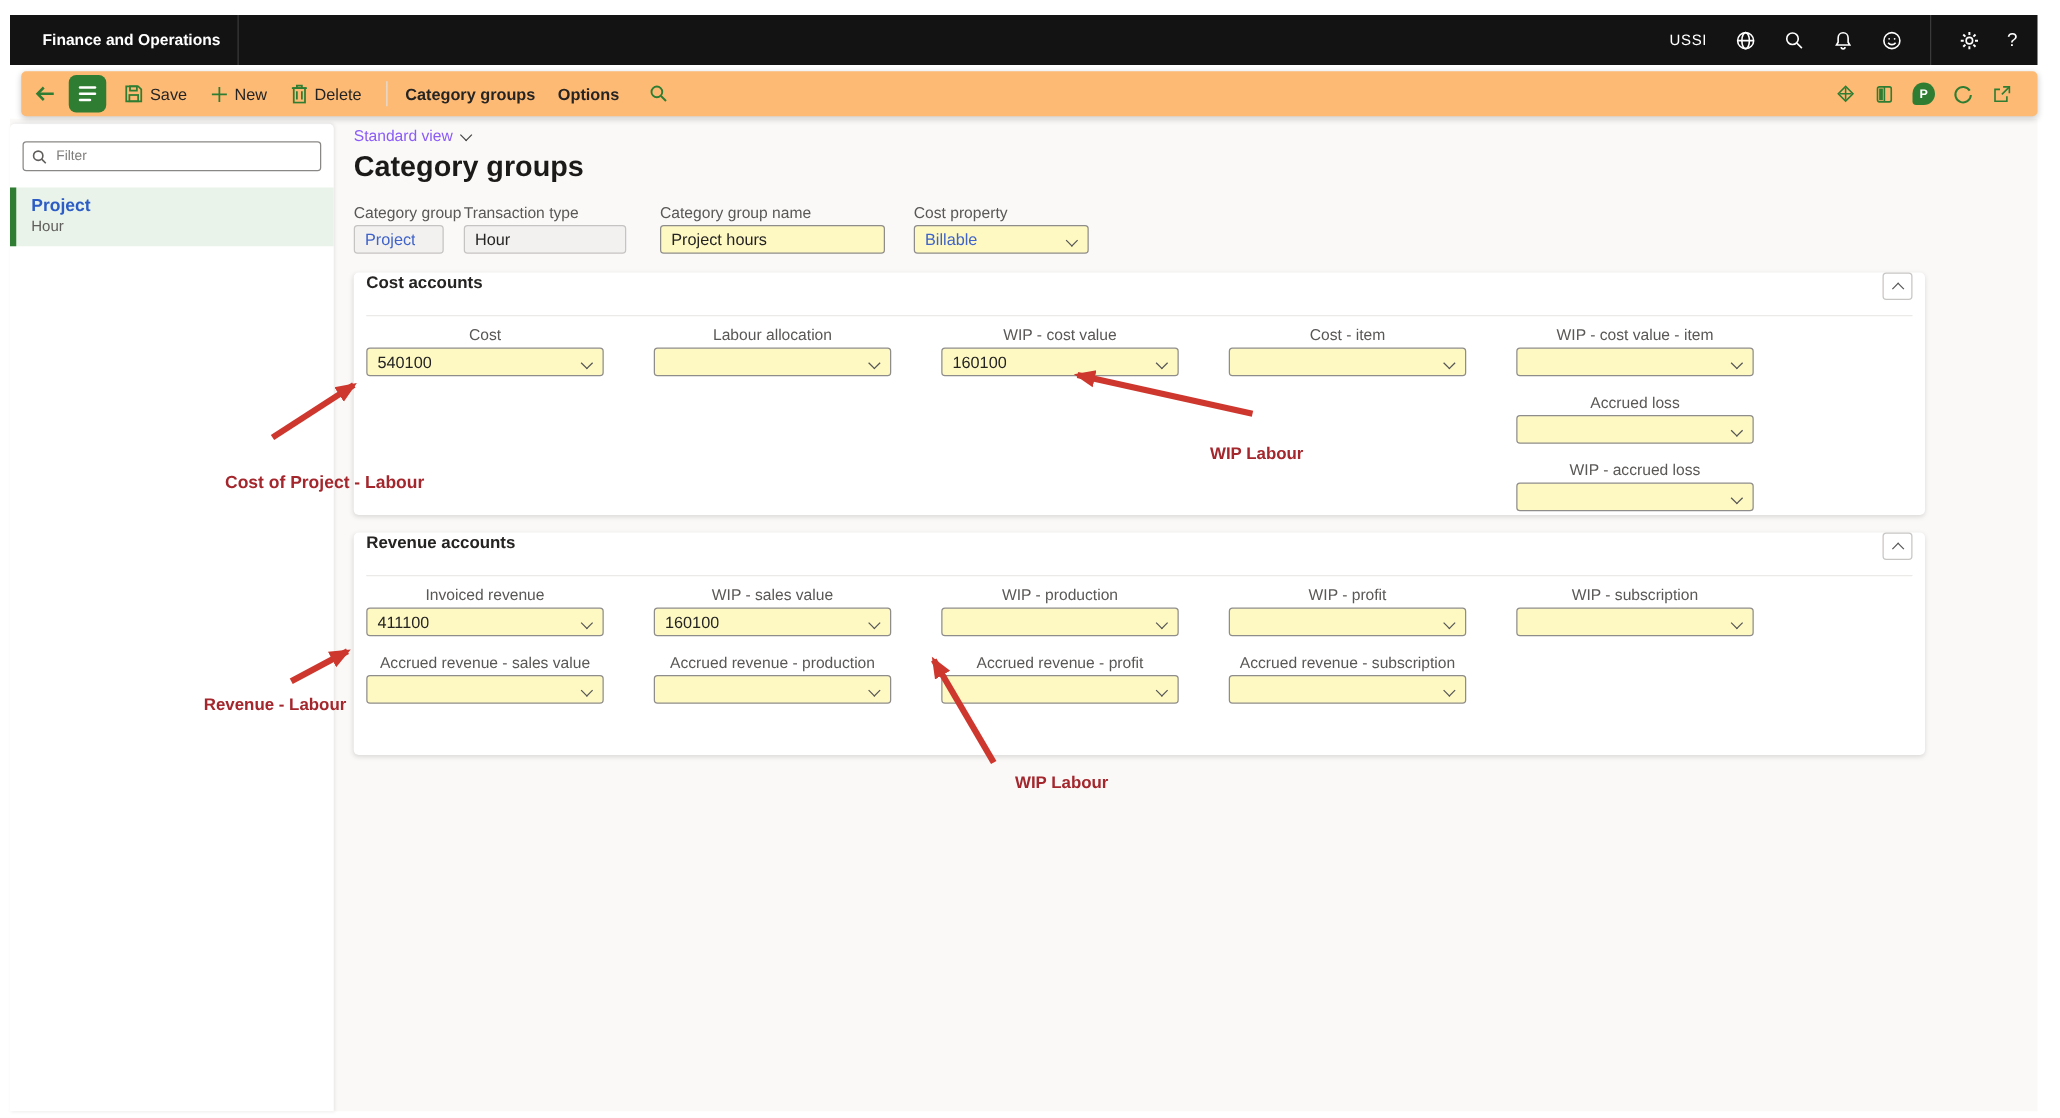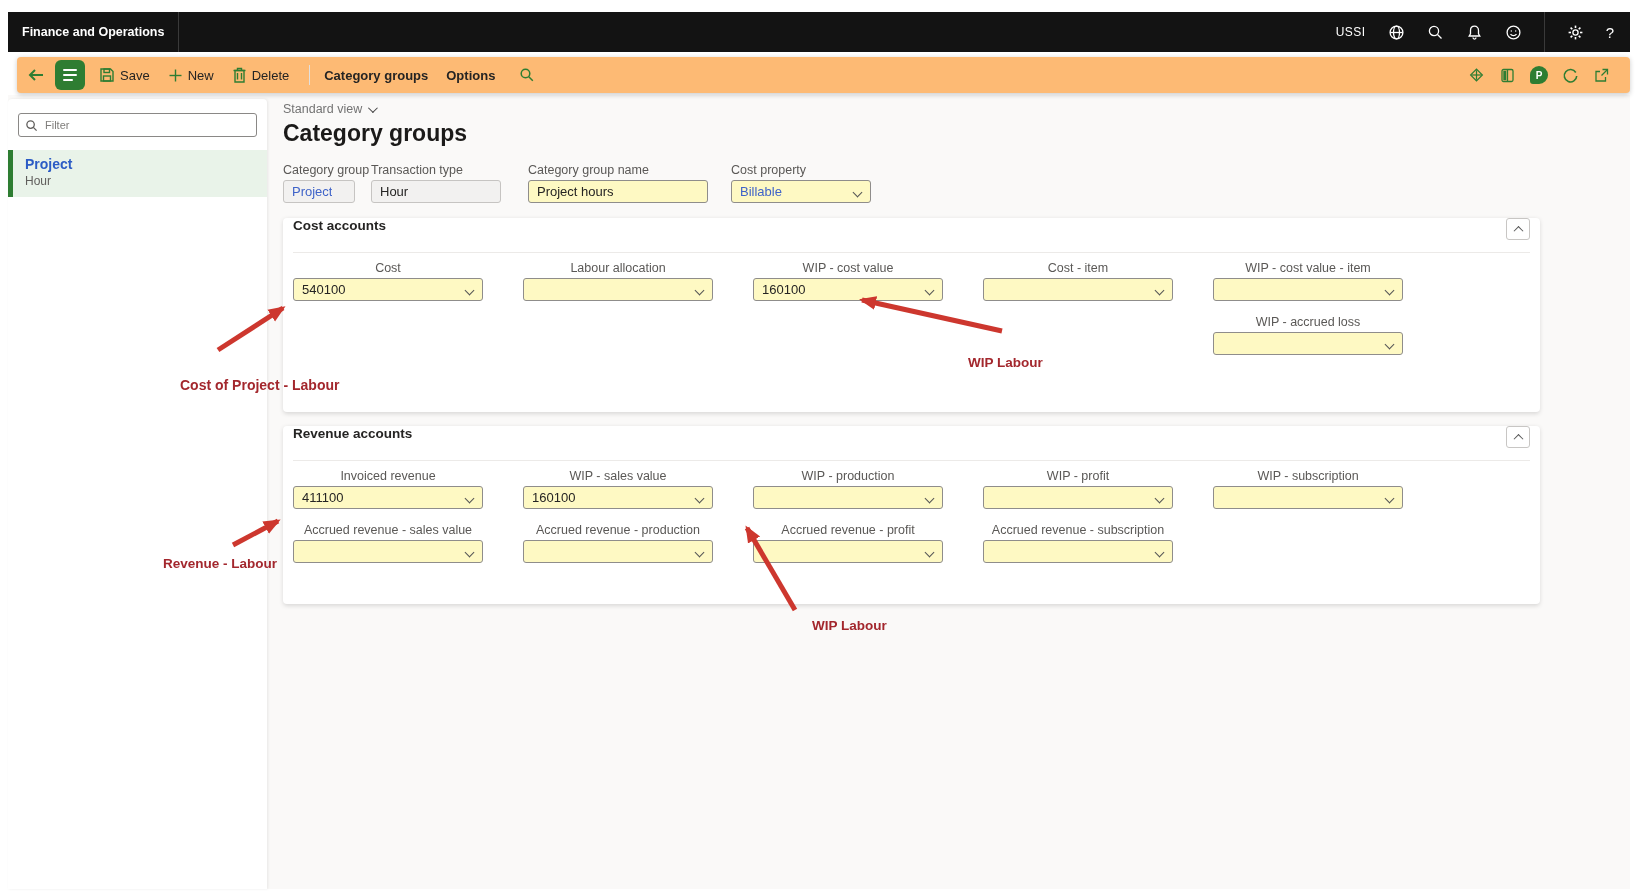--- a/index.html
+++ b/index.html
@@ -1,19 +1,19 @@
 <!DOCTYPE html>
 <html><head>
 <meta charset="utf-8">
 <style>
   * { box-sizing: border-box; margin: 0; padding: 0; }
   html,body { width:1648px; height:894px; background:#ffffff; font-family:"Liberation Sans",sans-serif; position:relative; overflow:hidden; }
 
   
-  .topbar { position:absolute; left:8px; top:12px; width:1622px; height:40px; background:#131313; display:flex; align-items:center; color:#fff; }
+  .topbar { position:absolute; left:8px; top:12px; width:1622px; height:40px; background:#131313; display:flex; align-items:center; color:#fff;padding-left:12px; }
   .topbar .apptitle { font-size:12.5px; font-weight:700; padding:0 14px; white-space:nowrap; }
   .topbar .tb-divider { width:1px; height:40px; background:#3a3a3a; }
   .topbar .tb-right { margin-left:auto; display:flex; align-items:center; gap:22px; padding-right:16px; }
   .topbar .company { font-size:12px; letter-spacing:.5px; }
   .tb-icon { width:17px; height:17px; display:flex; align-items:center; justify-content:center; cursor:pointer; }
   .tb-icon svg { stroke:#fff; fill:none; stroke-width:1.3; }
   .topbar .tb-sep2 { width:1px; height:40px; background:#3a3a3a; }
   .topbar .help { font-size:15px; font-weight:400; cursor:pointer; }
 
   
@@ -41,21 +41,21 @@
   .filter-wrap { position:relative; margin:14px 10px 0 10px; }
   .filter-wrap svg { position:absolute; left:7px; top:6px; stroke:#605e5c; fill:none; stroke-width:1.4; }
   .filter-input { width:100%; height:24px; border:1px solid #8a8886; border-radius:3px; font-size:11px; padding:0 6px 0 26px; color:#323130; outline:none; font-family:"Liberation Sans",sans-serif; background:#fff; }
   .filter-input::placeholder { color:#7f7d7b; }
   .side-item { margin-top:13px; height:47px; background:#e9f3e9; border-left:5px solid #2e7d32; padding:6px 10px 0 12px; cursor:pointer; }
   .side-item .t { font-size:14px; font-weight:700; color:#2c5cc5; }
   .side-item .s { font-size:12px; color:#605e5c; margin-top:2px; }
 
   
   .main { position:absolute; left:283px; top:99px; width:1257px; z-index:1; }
-  .view-row { display:flex; align-items:center; gap:6px; font-size:12.5px; color:#737373; cursor:pointer; margin-top:3px; width:fit-content; }
+  .view-row { display:flex; align-items:center; gap:6px; font-size:12.5px; color:#8b5cf6; cursor:pointer; margin-top:3px; width:fit-content; }
   .chev-dn { width:7px; height:7px; border-right:1.4px solid #444; border-bottom:1.4px solid #444; transform:rotate(45deg) translateY(-2px); display:inline-block; }
   .page-title { font-size:23px; font-weight:700; color:#1b1a19; margin-top:4px; }
 
   .hfields { display:flex; margin-top:16px; }
   .hfield { display:flex; flex-direction:column; }
   .hfield label, .field label { font-size:12.5px; color:#5a5856; margin-bottom:3px; white-space:nowrap; }
   .box { height:23px; border:1px solid #8f8d8b; border-radius:3px; background:#fef9c3; display:flex; align-items:center; padding:0 8px; font-size:13px; color:#252423; position:relative; }
   .box.readonly { background:#f2f1f0; border-color:#c6c4c2; }
   .box .val { white-space:nowrap; overflow:hidden; }
   .box.blue .val { color:#3f63c8; }
@@ -302,20 +302,27 @@
       </div>
       <div class="field">
         <label>Cost - item</label>
         <div class="box">
             <span class="val"></span>
             <span class="chev"></span>
           </div>
       </div>
       <div class="field">
         <label>WIP - cost value - item</label>
+        <div class="box">
+            <span class="val"></span>
+            <span class="chev"></span>
+          </div>
+      </div>
+      <div class="field col5">
+        <label>Accrued loss</label>
         <div class="box">
             <span class="val"></span>
             <span class="chev"></span>
           </div>
       </div>
       <div class="field col5">
         <label>WIP - accrued loss</label>
         <div class="box">
             <span class="val"></span>
             <span class="chev"></span>

